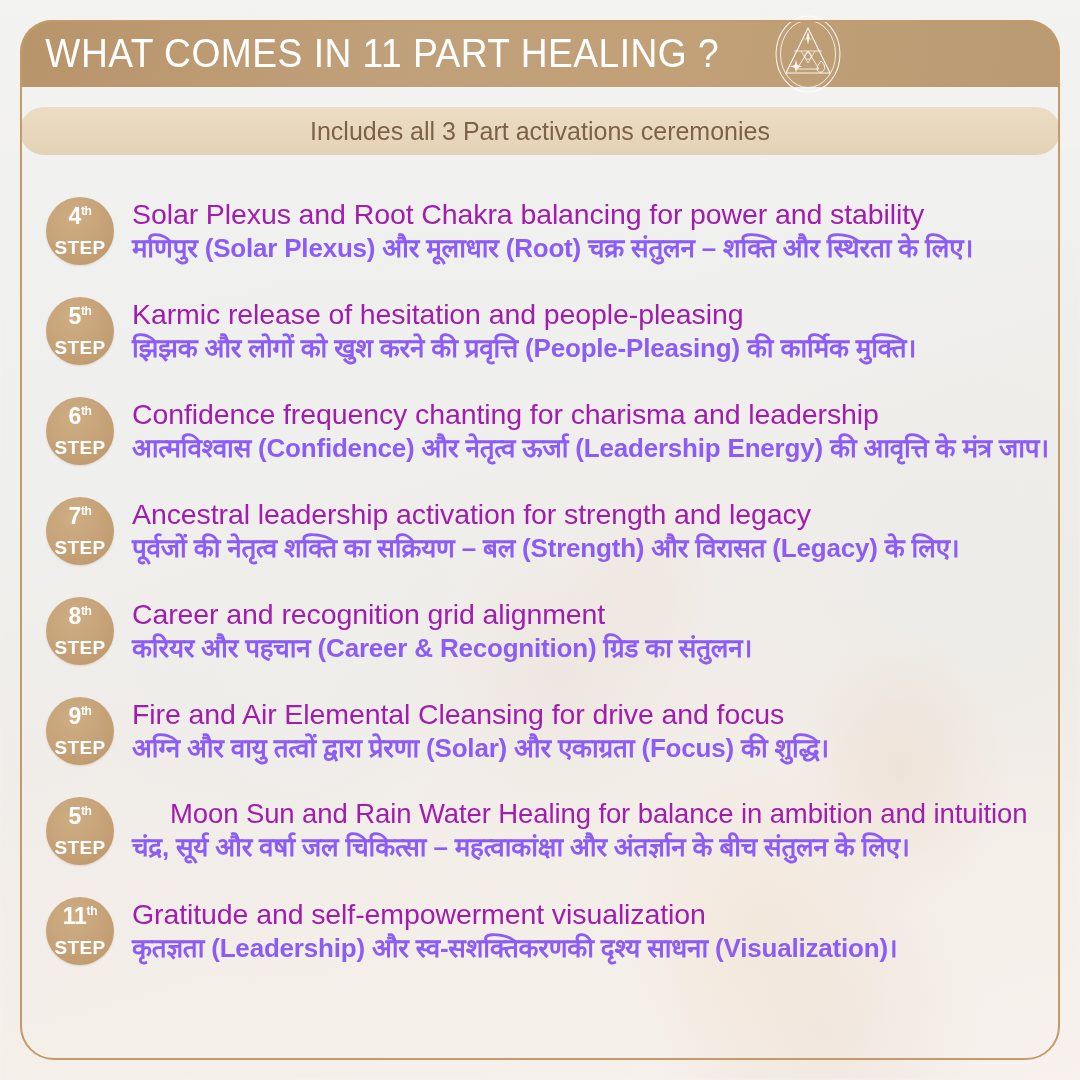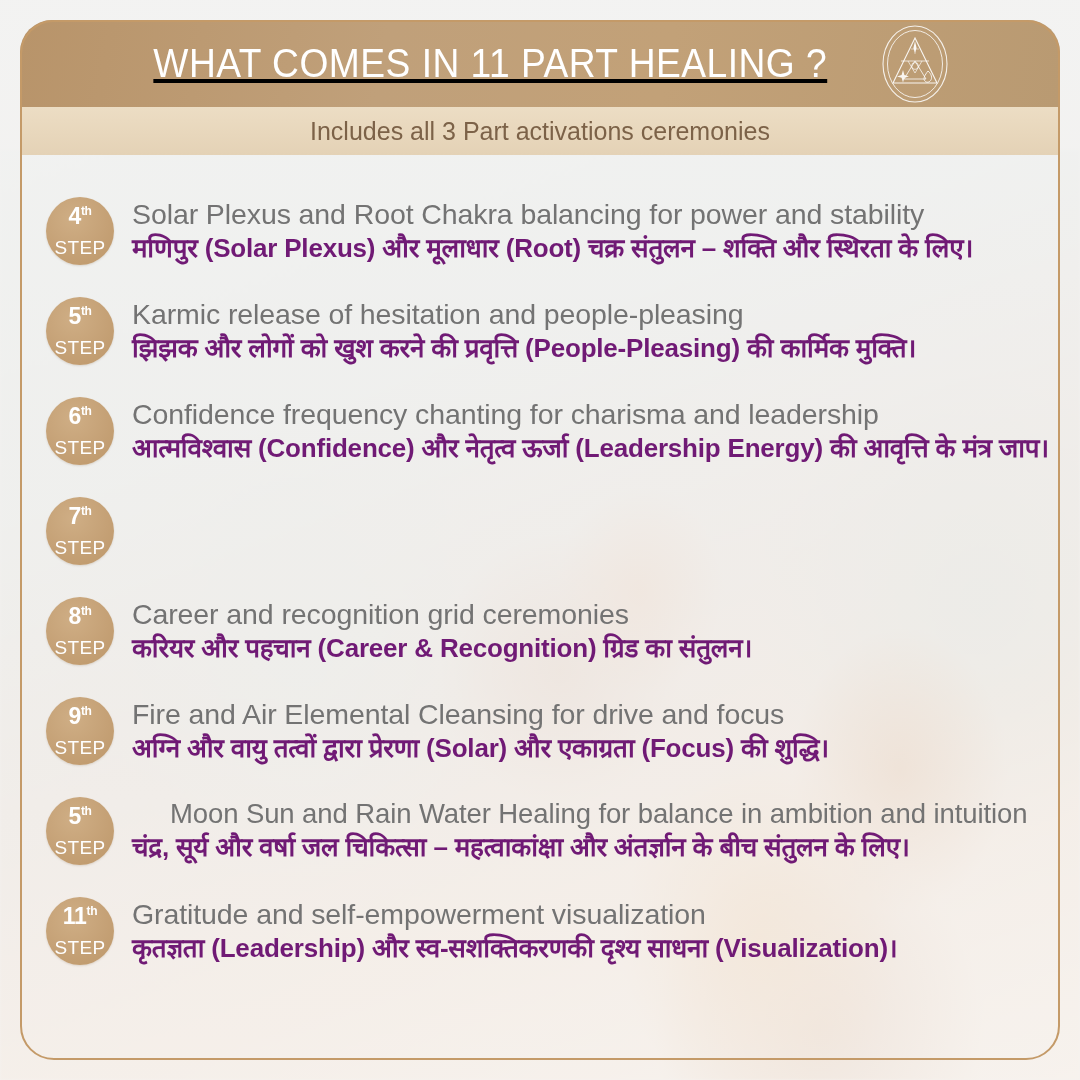--- a/index.html
+++ b/index.html
@@ -45,26 +45,25 @@
     border:2px solid #c49a68;
     border-radius:34px;
     pointer-events:none;
     z-index:6;
   }
 
   
   .header{
     position:absolute;
     left:20px;top:20px;right:20px;
-    height:87px;
+    height:67px;
     background:linear-gradient(100deg,#b8946a 0%,#c0a07a 35%,#c2a178 62%,#b99a72 100%);
     border-radius:32px 32px 0 0;
-    display:flex;align-items:center;justify-content:center;
+    display:flex;align-items:center;
     z-index:4;
-    text-decoration:underline;
   }
   .header-inner{display:flex;align-items:center;gap:26px;}
   .header-title{
     color:#ffffff;
     font-size:40px;
     font-weight:400;
     letter-spacing:.5px;
     white-space:nowrap;
     transform:scaleX(.93);
     transform-origin:center;
@@ -72,20 +71,21 @@
   .brand-logo{width:74px;height:82px;flex:0 0 auto;}
 
   
   .subband{
     position:absolute;
     left:20px;top:107px;right:20px;
     height:48px;
     background:linear-gradient(180deg,#ecddc4 0%,#e8d7bc 55%,#e4d2b6 100%);
     display:flex;align-items:center;justify-content:center;
     z-index:4;
+    border-radius:24px;
   }
   .subband-text{
     color:#7c6248;
     font-size:25px;
     font-weight:400;
     white-space:nowrap;
   }
 
   
   .steps{
@@ -110,33 +110,33 @@
     align-items:center;justify-content:center;
     color:#ffffff;
     line-height:1;
     box-shadow:0 1px 2px rgba(120,95,65,.18);
   }
   .badge-num{
     font-size:23px;font-weight:700;letter-spacing:-.3px;
   }
   .badge-num sup{font-size:12px;font-weight:700;vertical-align:super;line-height:0;}
   .badge-word{
-    font-size:19px;font-weight:400;letter-spacing:.4px;margin-top:10px;
+    font-size:19px;font-weight:700;letter-spacing:.4px;margin-top:10px;
   }
   .step-text{flex:1 1 auto;min-width:0;}
   .line-en{
-    color:#737373;
+    color:#a21caf;
     font-size:28.5px;
     font-weight:400;
     line-height:1.16;
     white-space:nowrap;
     letter-spacing:-.1px;
   }
   .line-hi{
-    color:#701a75;
+    color:#8b5cf6;
     font-size:26px;
     font-weight:700;
     line-height:1.2;
     white-space:nowrap;
     margin-top:2px;
     font-family:"Liberation Sans","DejaVu Sans",sans-serif;
     letter-spacing:-.2px;
   }
   .row-10 .line-en{font-size:27.5px;margin-left:38px;}
 </style>
@@ -204,29 +204,33 @@
         <div class="line-en">Confidence frequency chanting for charisma and leadership</div>
         <div class="line-hi">आत्मविश्वास (Confidence) और नेतृत्व ऊर्जा (Leadership Energy) की आवृत्ति के मंत्र जाप।</div>
       </div>
     </div>
 
     <div class="step-row">
       <div class="badge">
         <div class="badge-num"><span>7</span><sup>th</sup></div>
         <div class="badge-word">STEP</div>
       </div>
+      <div class="step-text">
+        <div class="line-en">Ancestral leadership activation for strength and legacy</div>
+        <div class="line-hi">पूर्वजों की नेतृत्व शक्ति का सक्रियण – बल (Strength) और विरासत (Legacy) के लिए।</div>
+      </div>
     </div>
 
     <div class="step-row">
       <div class="badge">
         <div class="badge-num"><span>8</span><sup>th</sup></div>
         <div class="badge-word">STEP</div>
       </div>
       <div class="step-text">
-        <div class="line-en">Career and recognition grid ceremonies</div>
+        <div class="line-en">Career and recognition grid alignment</div>
         <div class="line-hi">करियर और पहचान (Career &amp; Recognition) ग्रिड का संतुलन।</div>
       </div>
     </div>
 
     <div class="step-row">
       <div class="badge">
         <div class="badge-num"><span>9</span><sup>th</sup></div>
         <div class="badge-word">STEP</div>
       </div>
       <div class="step-text">

